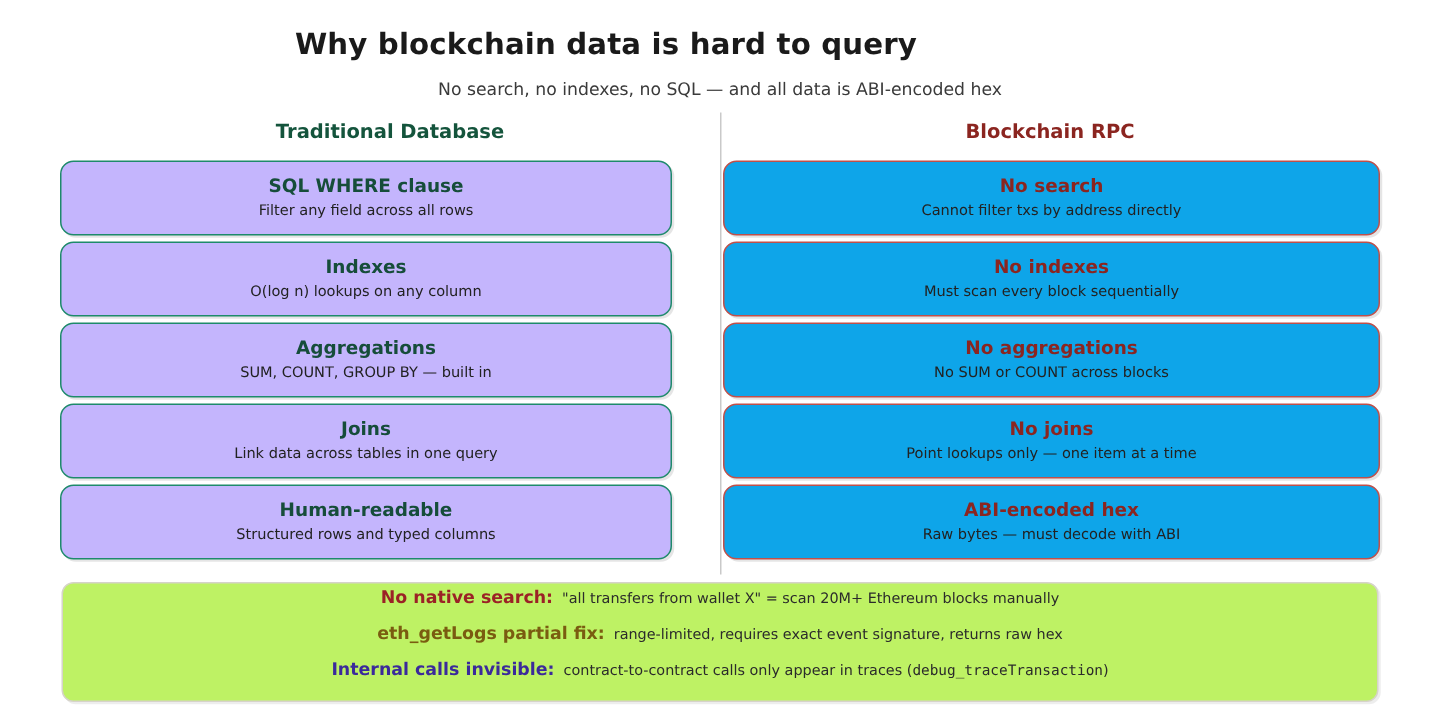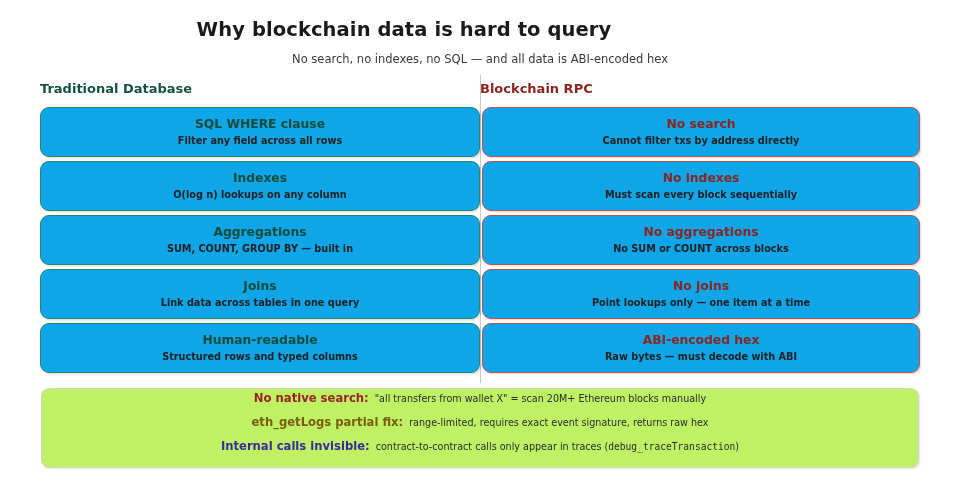--- a/index.html
+++ b/index.html
@@ -43,21 +43,21 @@
     font-weight: normal;
     color: #3a3a3a;
   }
 
   
   .col-head {
     position: absolute;
     top: 81px;
     font-size: 13px;
     font-weight: bold;
-    text-align: left;
+    text-align: center;
   }
   .col-head.left {
     left: 40px;
     width: 440px;
     color: #14543c;
   }
   .col-head.right {
     left: 480px;
     width: 440px;
     color: #8b2520;
@@ -90,42 +90,42 @@
     border-width: 1.6px;
     border-style: solid;
     display: flex;
     flex-direction: column;
     align-items: center;
     justify-content: center;
     text-align: center;
     box-shadow: 1.5px 1.5px 0 rgba(0,0,0,0.10);
   }
   .col.left .card {
-    width: 440px;
-    background: #0ea5e9;
+    width: 408px;
+    background: #c4b5fd;
     border-color: #1E8A6B;
     text-align: center;
   }
   .col.right .card {
     width: 438px;
     background: #0ea5e9;
     border-color: #C0504A;
   }
 
   .card-title {
     font-size: 12.3px;
     font-weight: bold;
     line-height: 1.25;
   }
   .col.left .card-title  { color: #164d3a; }
   .col.right .card-title { color: #8b2520; }
 
   .card-sub {
     font-size: 9.7px;
-    font-weight: bold;
+    font-weight: normal;
     line-height: 1.3;
     margin-top: 3px;
     color: #222222;
   }
 
   
   .footnote {
     position: absolute;
     left: 41px;
     top: 388px;

